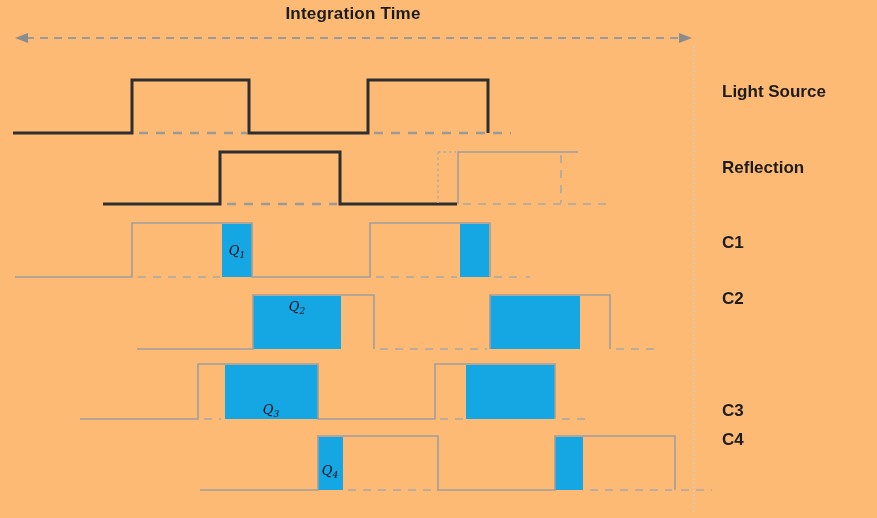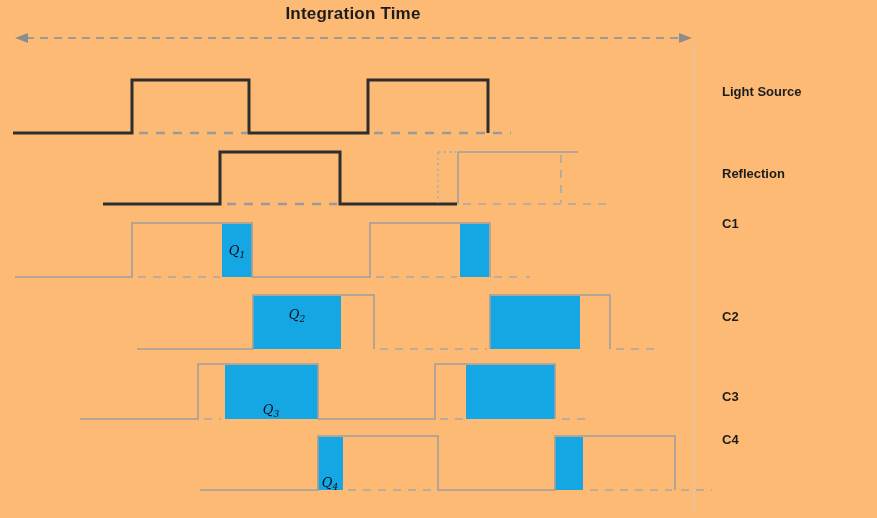--- a/index.html
+++ b/index.html
@@ -12,21 +12,21 @@
   }
   .title{
     position:absolute;left:228px;top:4px;width:250px;
     text-align:center;
     font-size:17px;font-weight:bold;color:#1c1c1c;
     letter-spacing:0.2px;
   }
   .diagram-svg{position:absolute;left:0;top:0;width:877px;height:518px;}
   .rowlabel{
     position:absolute;left:722px;height:22px;line-height:22px;
-    font-size:13px;font-weight:bold;color:#1c1c1c;white-space:nowrap;
+    font-size:17px;font-weight:bold;color:#1c1c1c;white-space:nowrap;
   }
   .qlabel{
     position:absolute;transform:translate(-50%,-50%);
     font-family:"DejaVu Serif", serif;
     font-style:italic;font-weight:normal;
     font-size:13px;color:#0b0b14;white-space:nowrap;
   }
   .qlabel sub{font-size:9px;line-height:0;}
   
   .dark{stroke:#2e2e2e;stroke-width:3;fill:none;}
@@ -95,24 +95,24 @@
       <path class="gray-dash" d="M204,419 H221 M440,419 H463 M562,419 H587"></path>
     </g>
 
     <g>
       <path class="gray" d="M200,490 H318 V436 H438 V490 H555 V436 H675 V490"></path>
       <path class="gray-dash" d="M348,490 H435 M590,490 H672 M681,490 H712"></path>
     </g>
   </svg>
 
   <div class="qlabel" style="left:237px;top:250px"><span>Q</span><sub>1</sub></div>
-  <div class="qlabel" style="left:297px;top:314px"><span>Q</span><sub>2</sub></div>
+  <div class="qlabel" style="left:297px;top:306px"><span>Q</span><sub>2</sub></div>
   <div class="qlabel" style="left:271px;top:409px"><span>Q</span><sub>3</sub></div>
-  <div class="qlabel" style="left:330px;top:482px"><span>Q</span><sub>4</sub></div>
+  <div class="qlabel" style="left:330px;top:470px"><span>Q</span><sub>4</sub></div>
 
   <div class="rowlabel" style="top:81px">Light Source</div>
-  <div class="rowlabel" style="top:163px">Reflection</div>
-  <div class="rowlabel" style="top:213px">C1</div>
-  <div class="rowlabel" style="top:306px">C2</div>
-  <div class="rowlabel" style="top:386px">C3</div>
+  <div class="rowlabel" style="top:157px">Reflection</div>
+  <div class="rowlabel" style="top:232px">C1</div>
+  <div class="rowlabel" style="top:288px">C2</div>
+  <div class="rowlabel" style="top:400px">C3</div>
   <div class="rowlabel" style="top:429px">C4</div>
 
 </div>
 
 </body></html>

